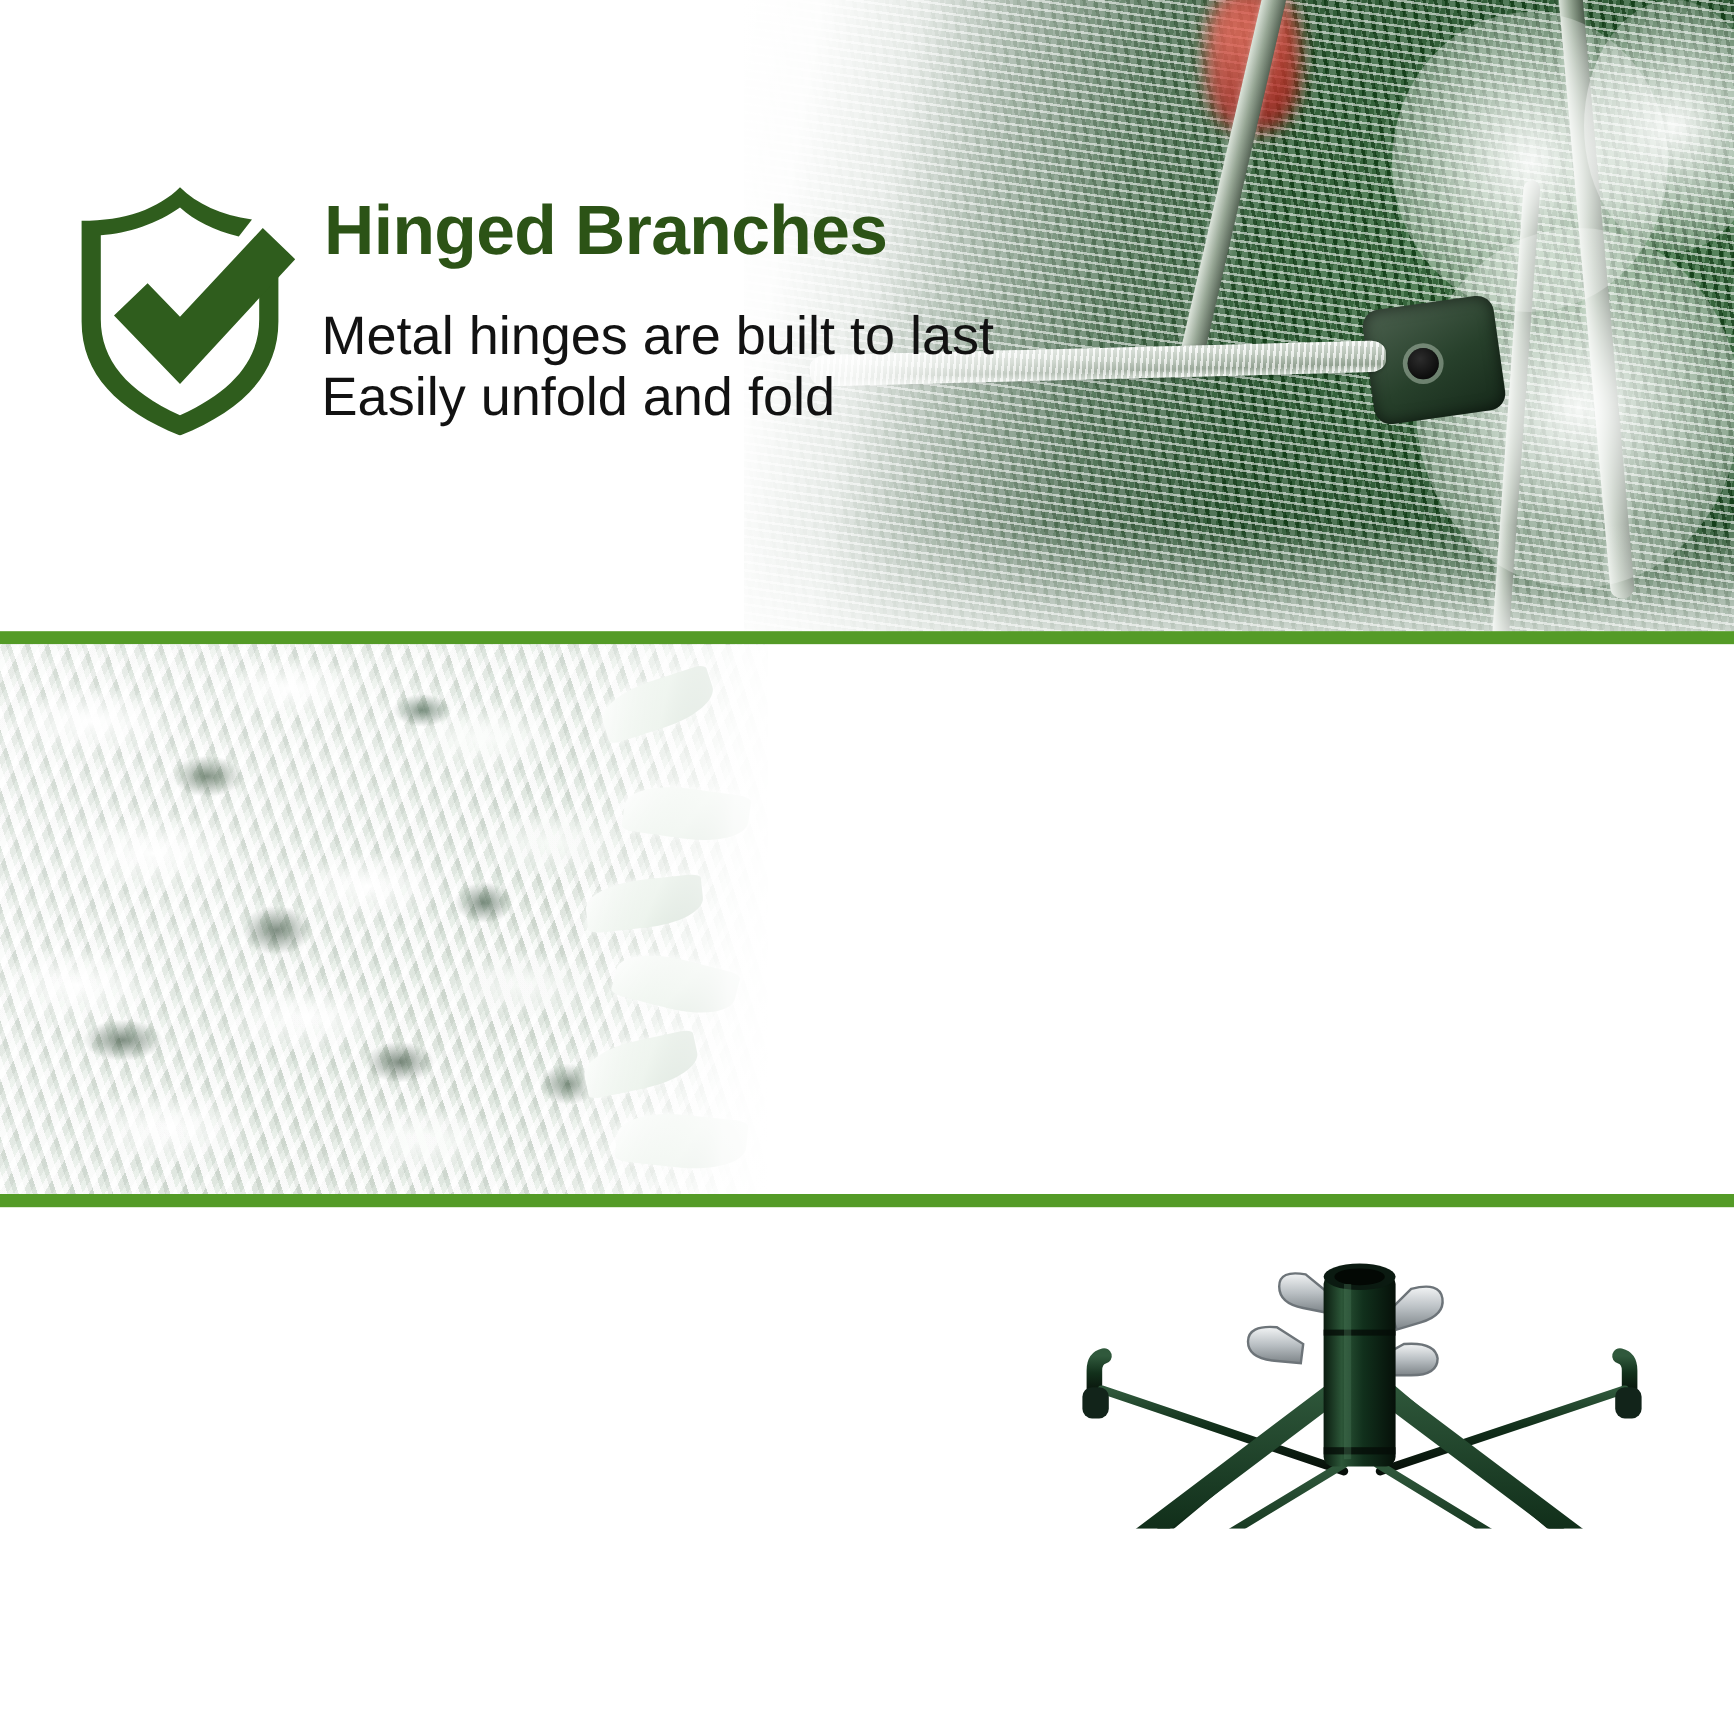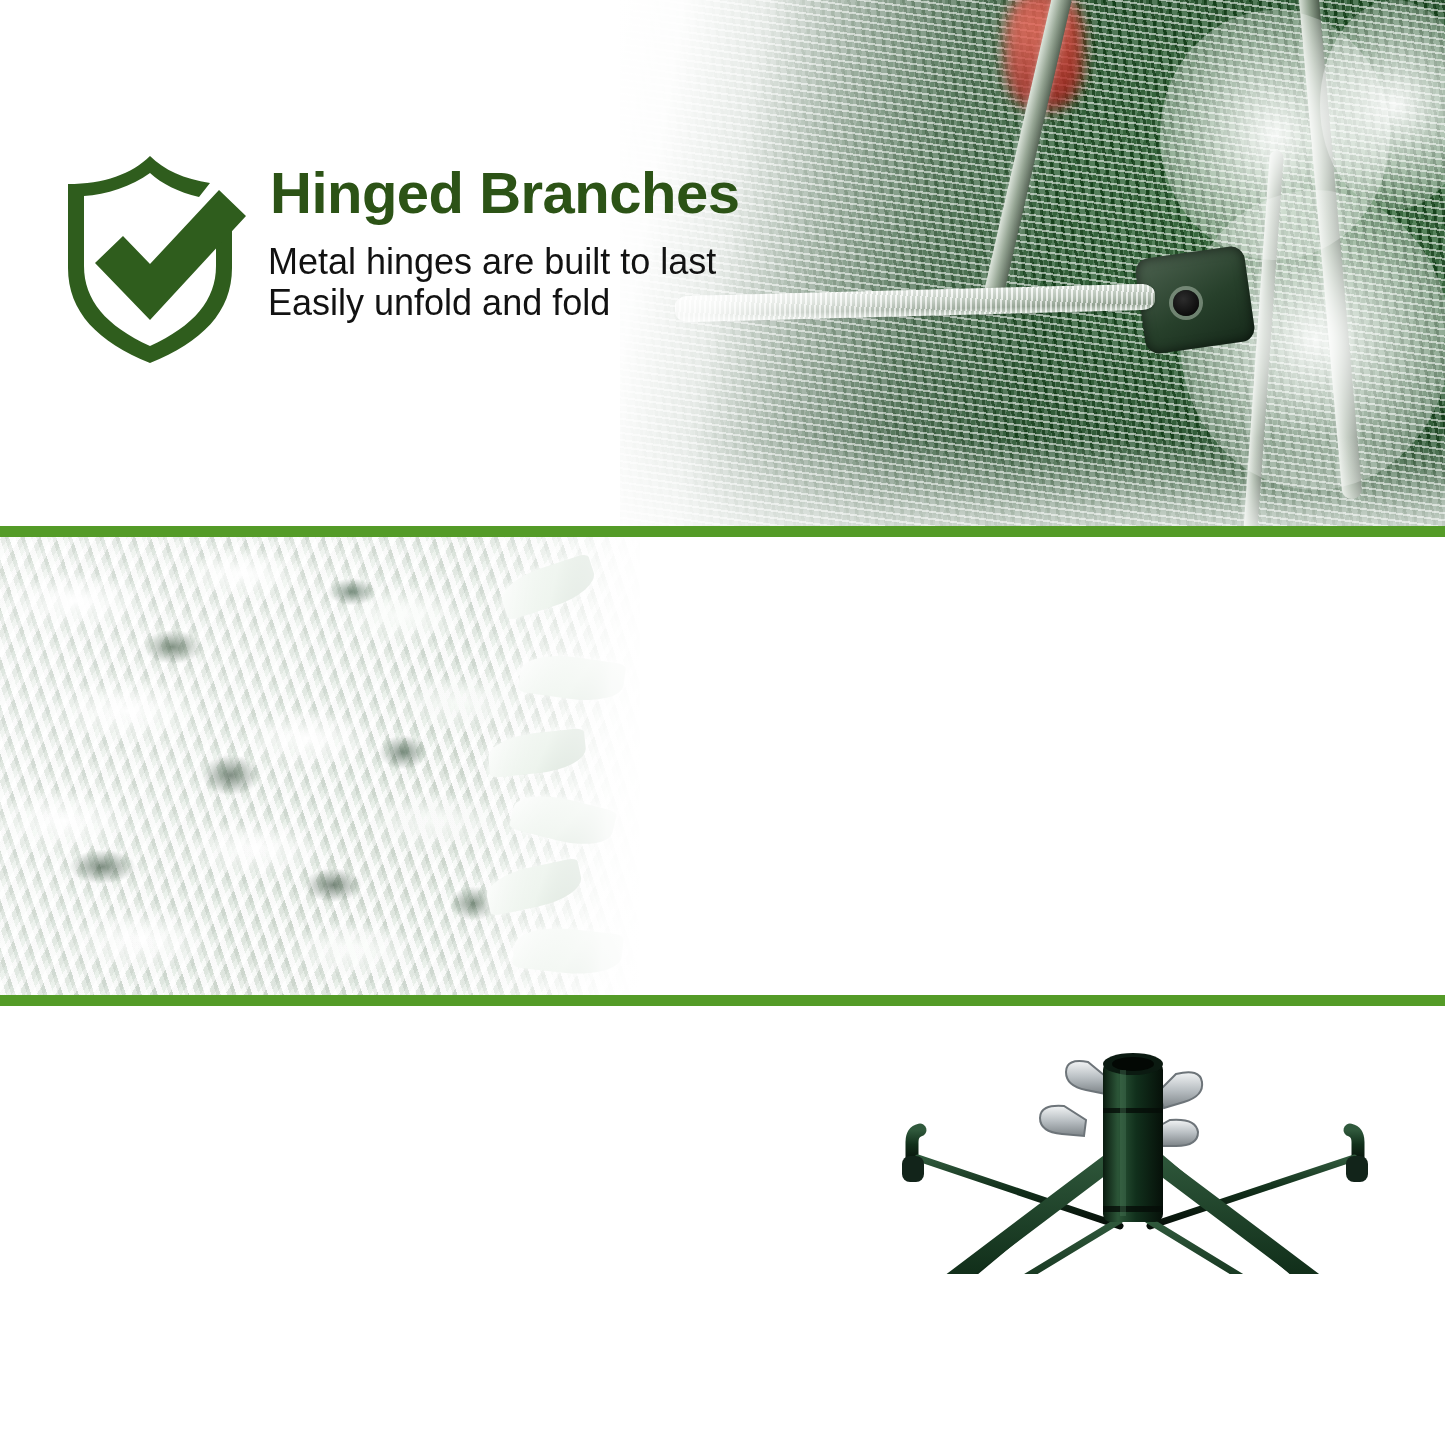--- a/index.html
+++ b/index.html
@@ -119,21 +119,21 @@
       rgba(255,255,255,.20) 38%,
       rgba(255,255,255,0) 52%);
   }
   #hinge-photo .fade-bottom {
     position:absolute; left:0; right:0; bottom:0; height:90px;
     background: linear-gradient(0deg, rgba(255,255,255,.75), rgba(255,255,255,0));
   }
 
   #shield-icon-wrap { position: absolute; top: 148px; left: 52px; width: 196px; height: 215px; }
   #hinged-heading { position: absolute; top: 163px; left: 270px; font-size: 58px; }
-  #hinged-body    { position: absolute; top: 241px; left: 268px; font-size: 36px; }
+  #hinged-body    { position: absolute; top: 254px; left: 268px; font-size: 45px; }
 
   
   #flocked-photo {
     position: absolute; top: 0; left: 0;
     width: 640px; height: 458px; overflow: hidden;
   }
   #flocked-photo .base {
     position:absolute; inset:0;
     background:
       radial-gradient(ellipse 16% 9% at 12% 14%, #ffffff 0%, rgba(255,255,255,.1) 70%),

